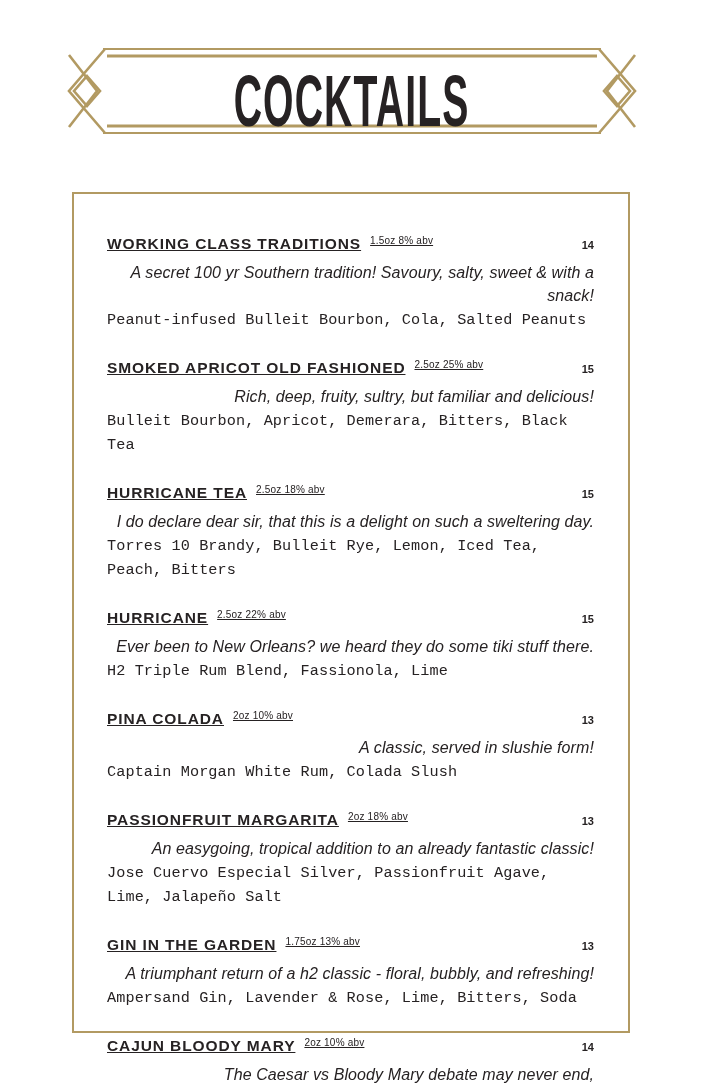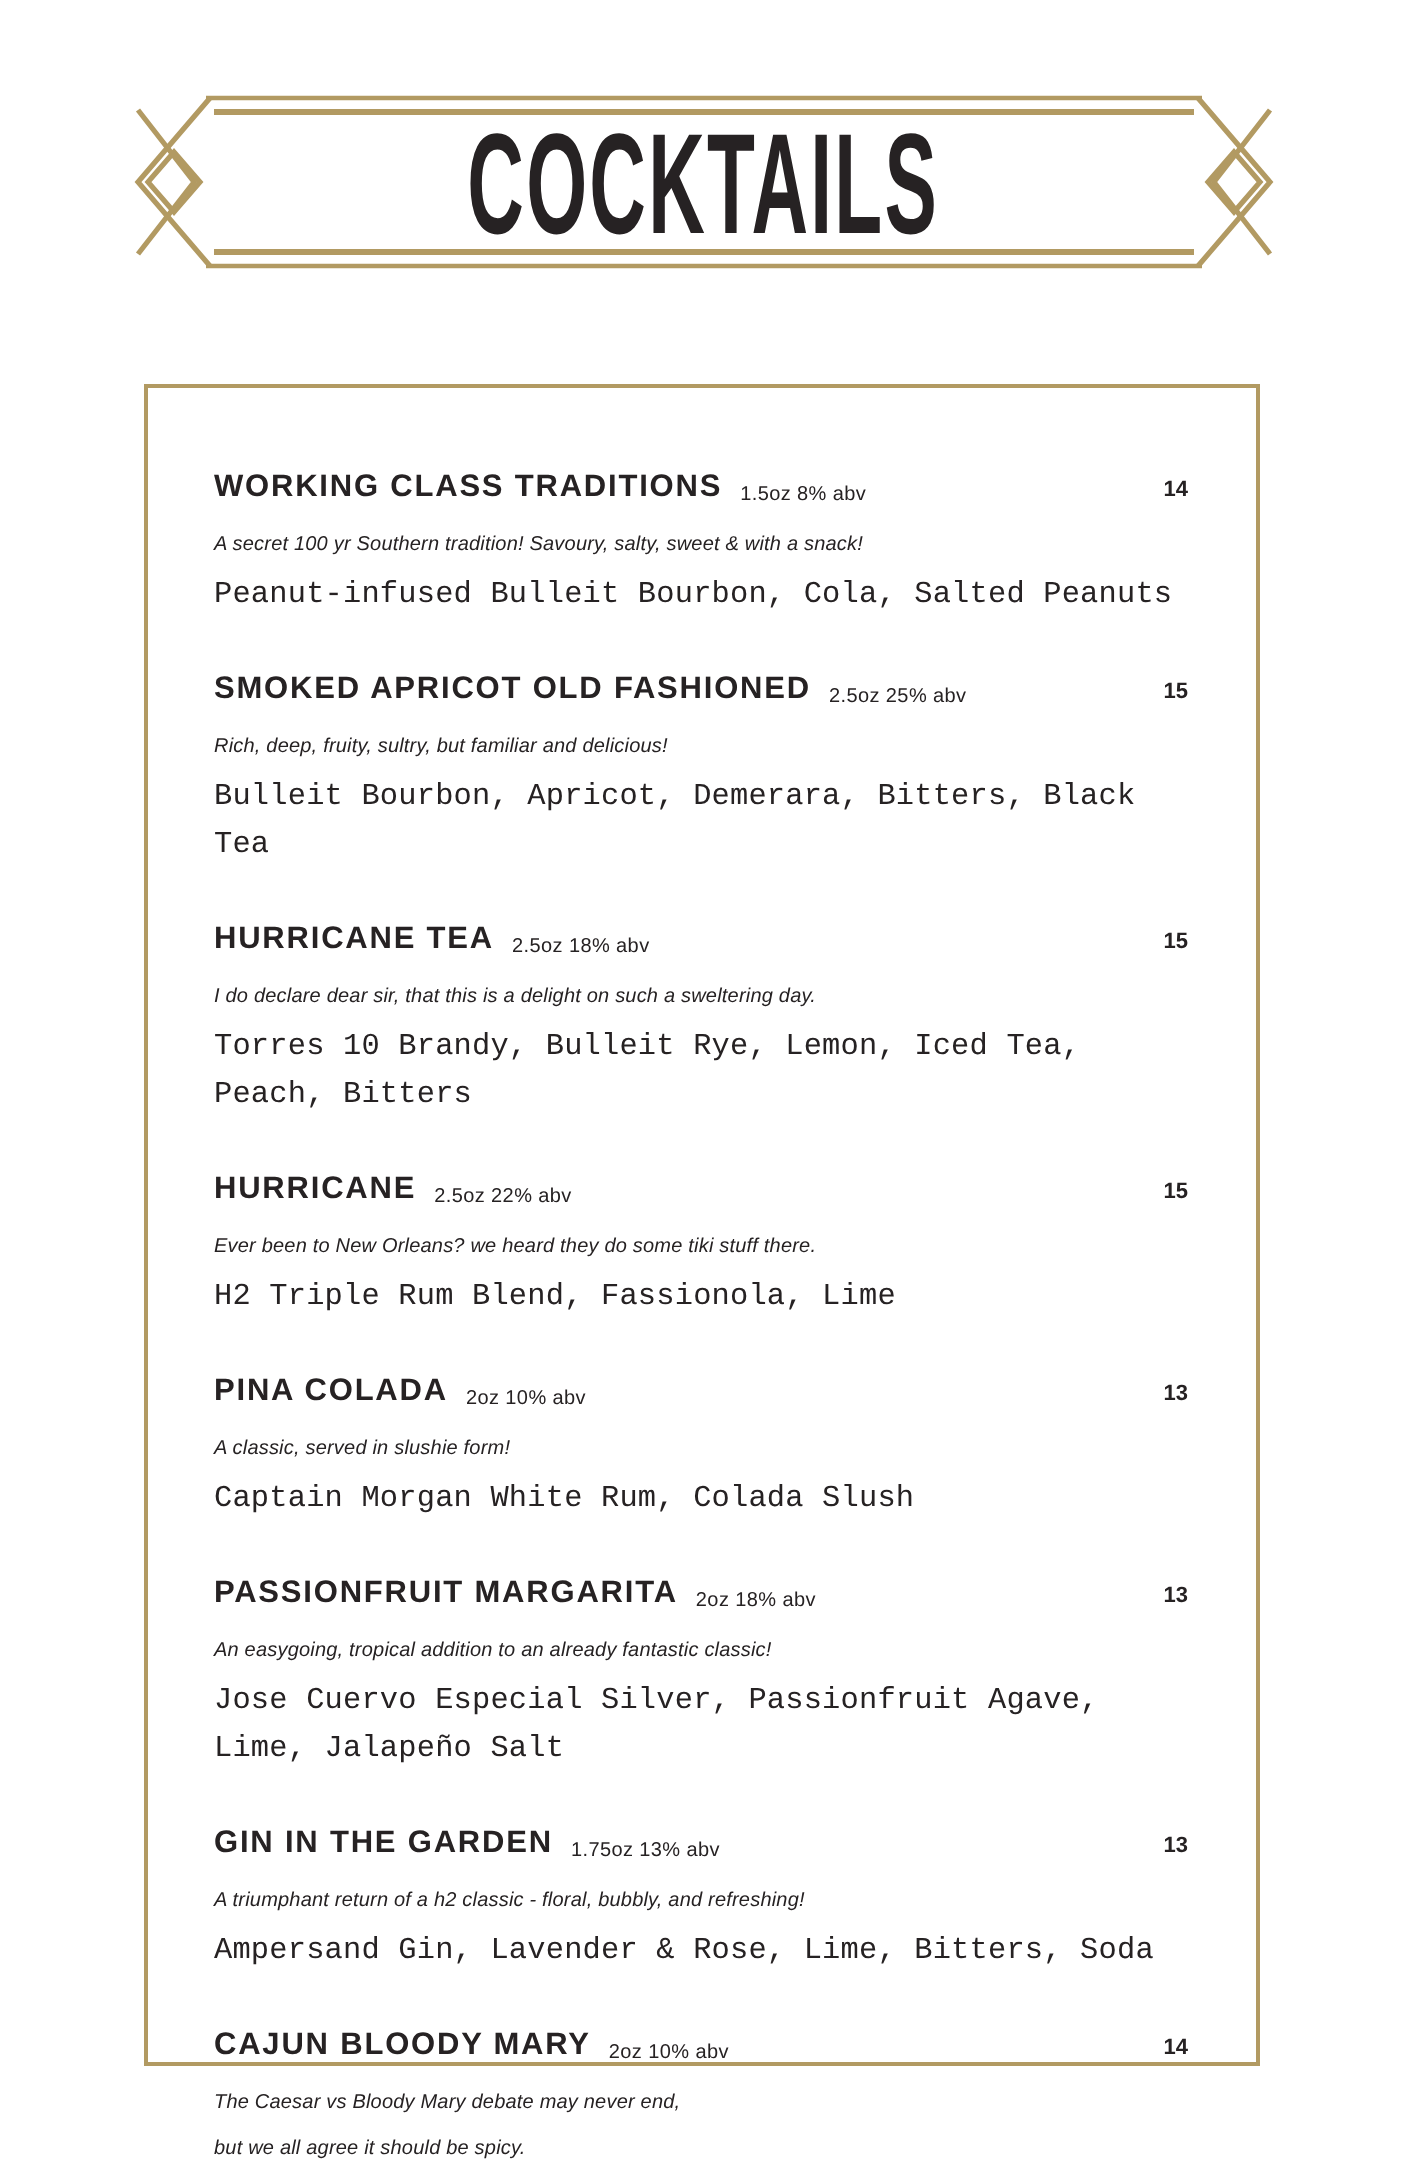--- a/index.html
+++ b/index.html
@@ -18,21 +18,21 @@
     left: 66px; top: 46px;
     width: 572px; height: 90px;
   }
   .banner svg.frame {
     position: absolute;
     left: 0; top: 0; width: 100%; height: 100%;
     display: block;
   }
   .banner .title-wrap {
     position: absolute; inset: 0;
-    display: flex; align-items: center; justify-content: center;
+    display: flex; align-items: flex-end; justify-content: center;
   }
   .banner .title {
     font-size: 70px;
     font-weight: 700;
     letter-spacing: 2px;
     transform: scale(0.56, 1.02);
     transform-origin: center;
     white-space: nowrap;
     color: #262223;
     line-height: 1;
@@ -48,45 +48,46 @@
     padding: 41px 34px 0 33px;
   }
 
   .item { margin-bottom: 27px; }
 
   .item-head {
     display: flex;
     align-items: baseline;
     justify-content: space-between;
   }
-  .head-left { display: flex; align-items: flex-end; }
+  .head-left { display: flex; align-items: flex-start; text-decoration: underline; }
   .item-name {
     font-weight: 700;
     font-size: 15.5px;
     letter-spacing: 0.9px;
     white-space: nowrap;
   }
   .item-size {
     font-size: 10px;
     margin-left: 9px;
     letter-spacing: 0.2px;
     white-space: nowrap;
   }
   .item-price {
     font-weight: 700;
     font-size: 11px;
   }
 
   .item-desc {
     font-style: italic;
-    font-size: 10px;
+    font-size: 16px;
     line-height: 23px;
     margin-top: 8px;
     white-space: pre-line;
     letter-spacing: 0.1px;
+    text-align: right;
   }
   .item-ing {
     font-size: 15.2px;
     line-height: 24px;
     margin-top: 1px;
     letter-spacing: 0.1px;
     font-family: Liberation Mono, monospace;
   }
   .item-upsell {
     margin-top: 2px;

